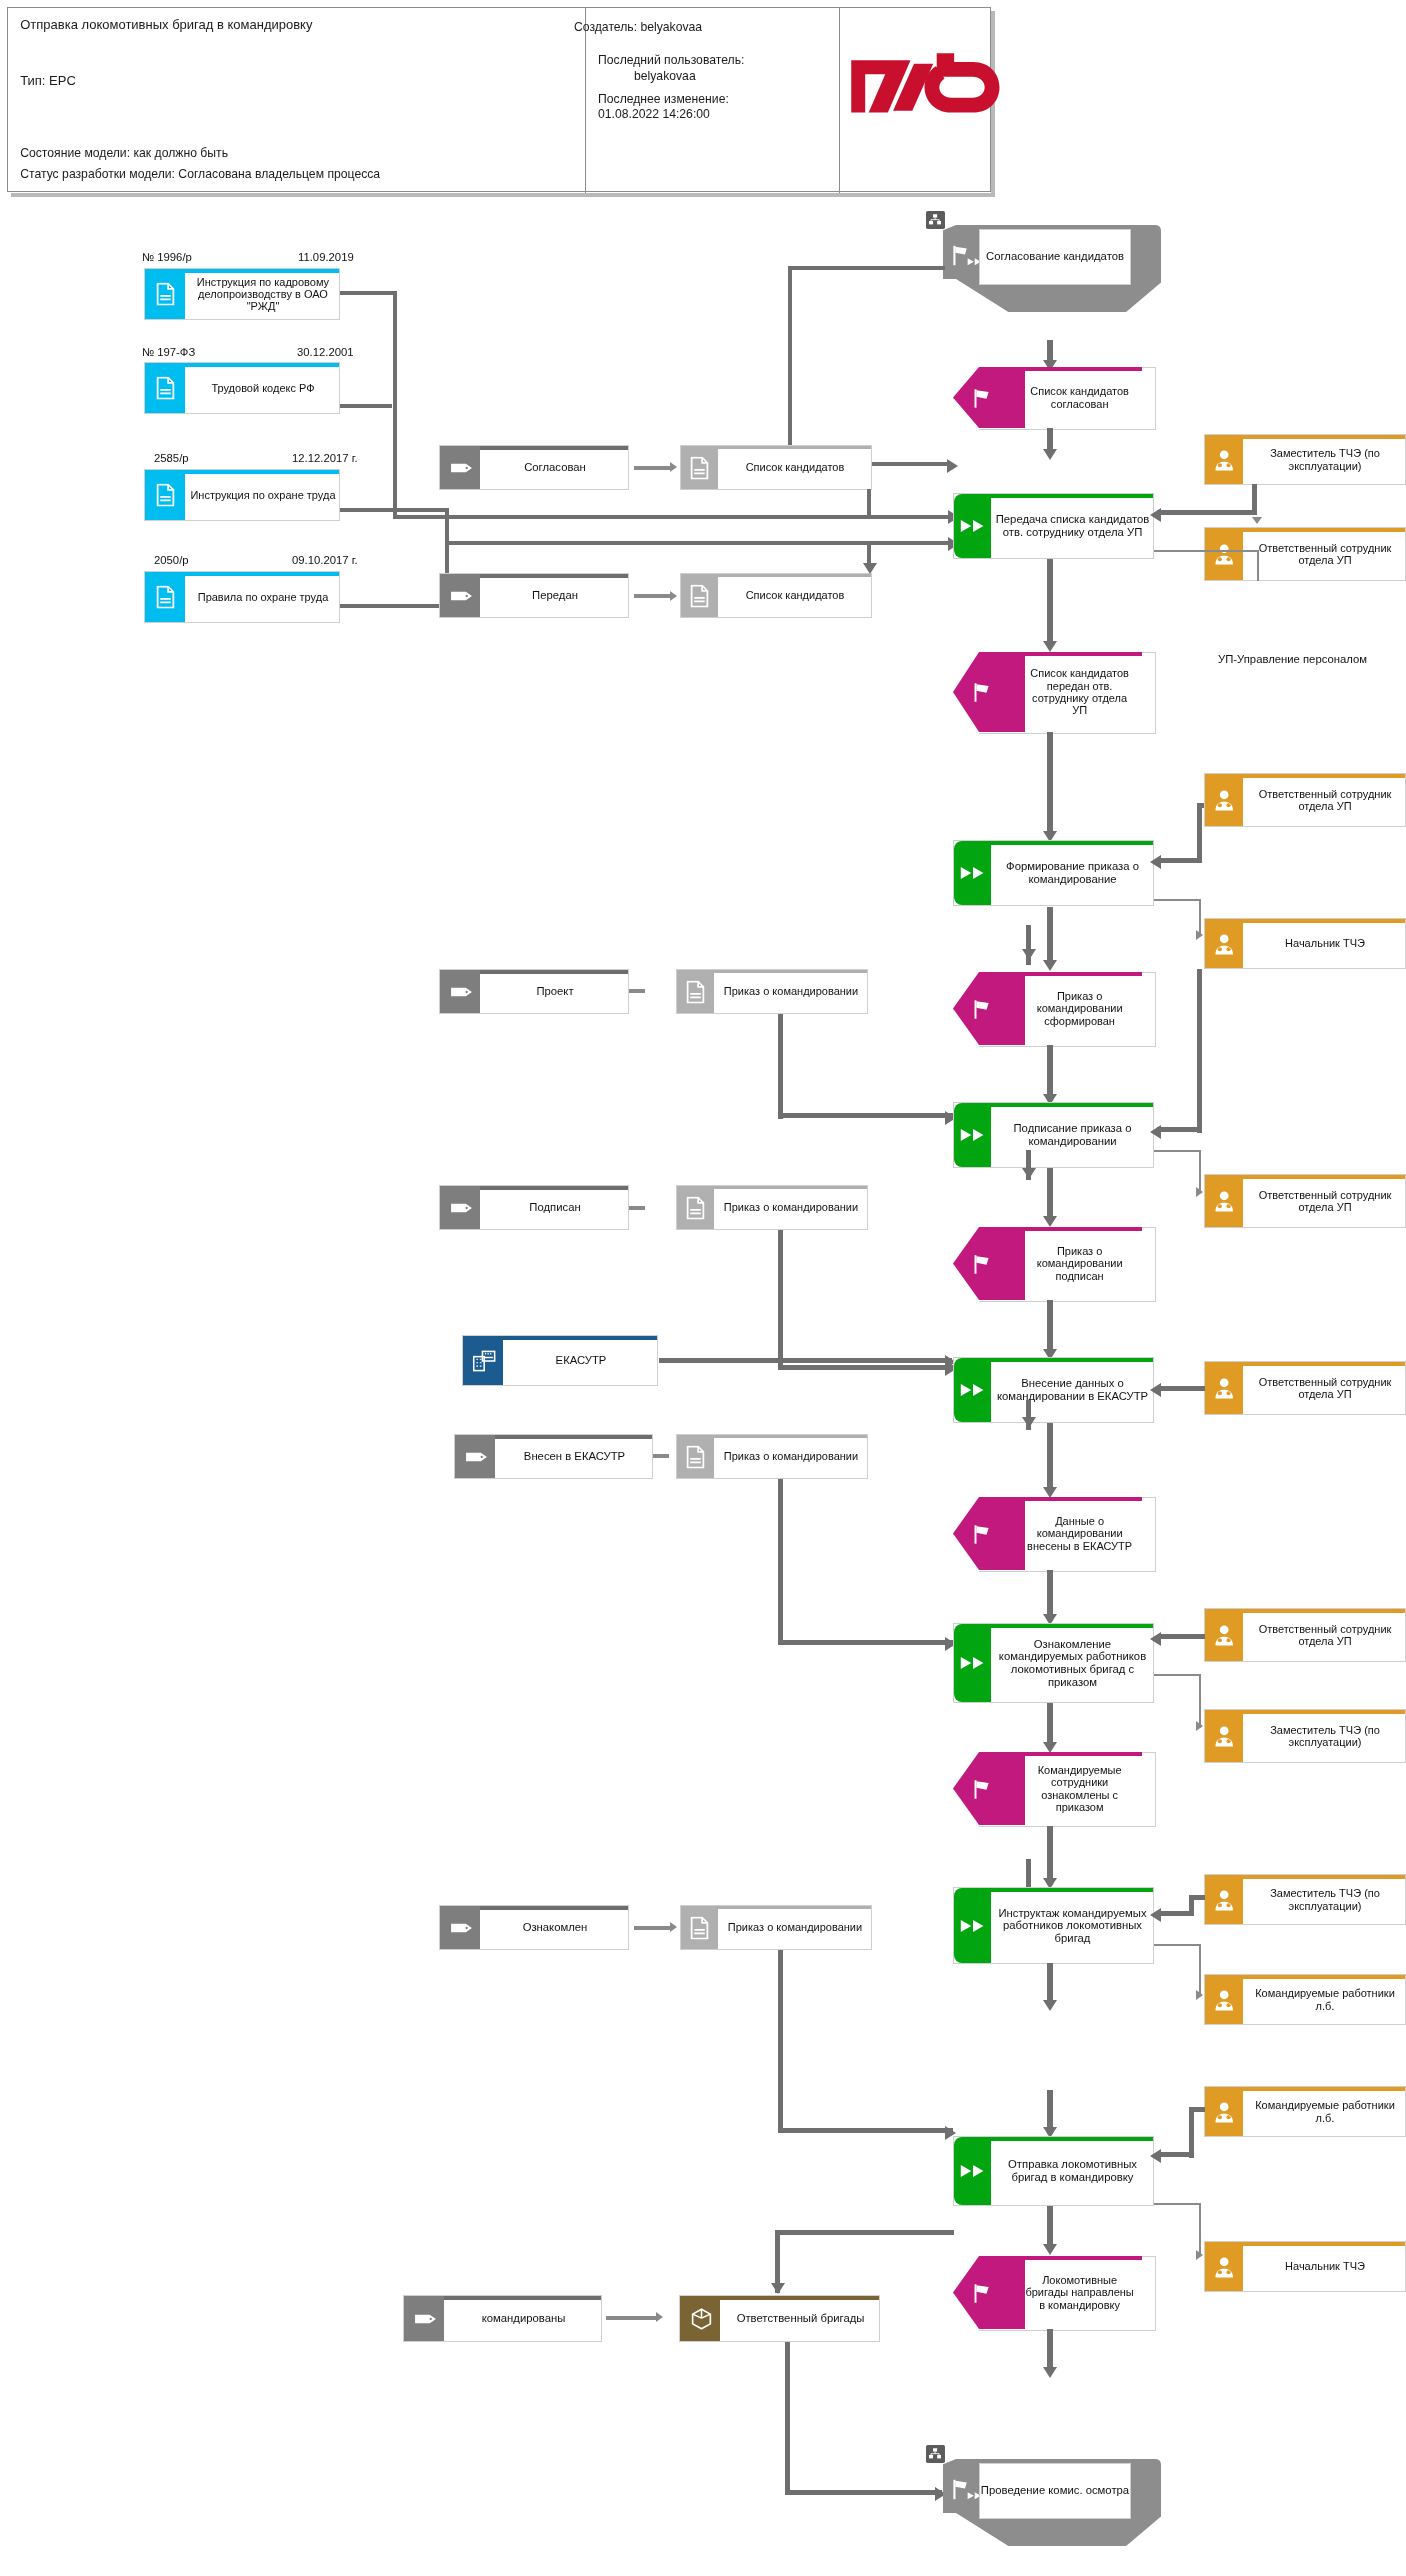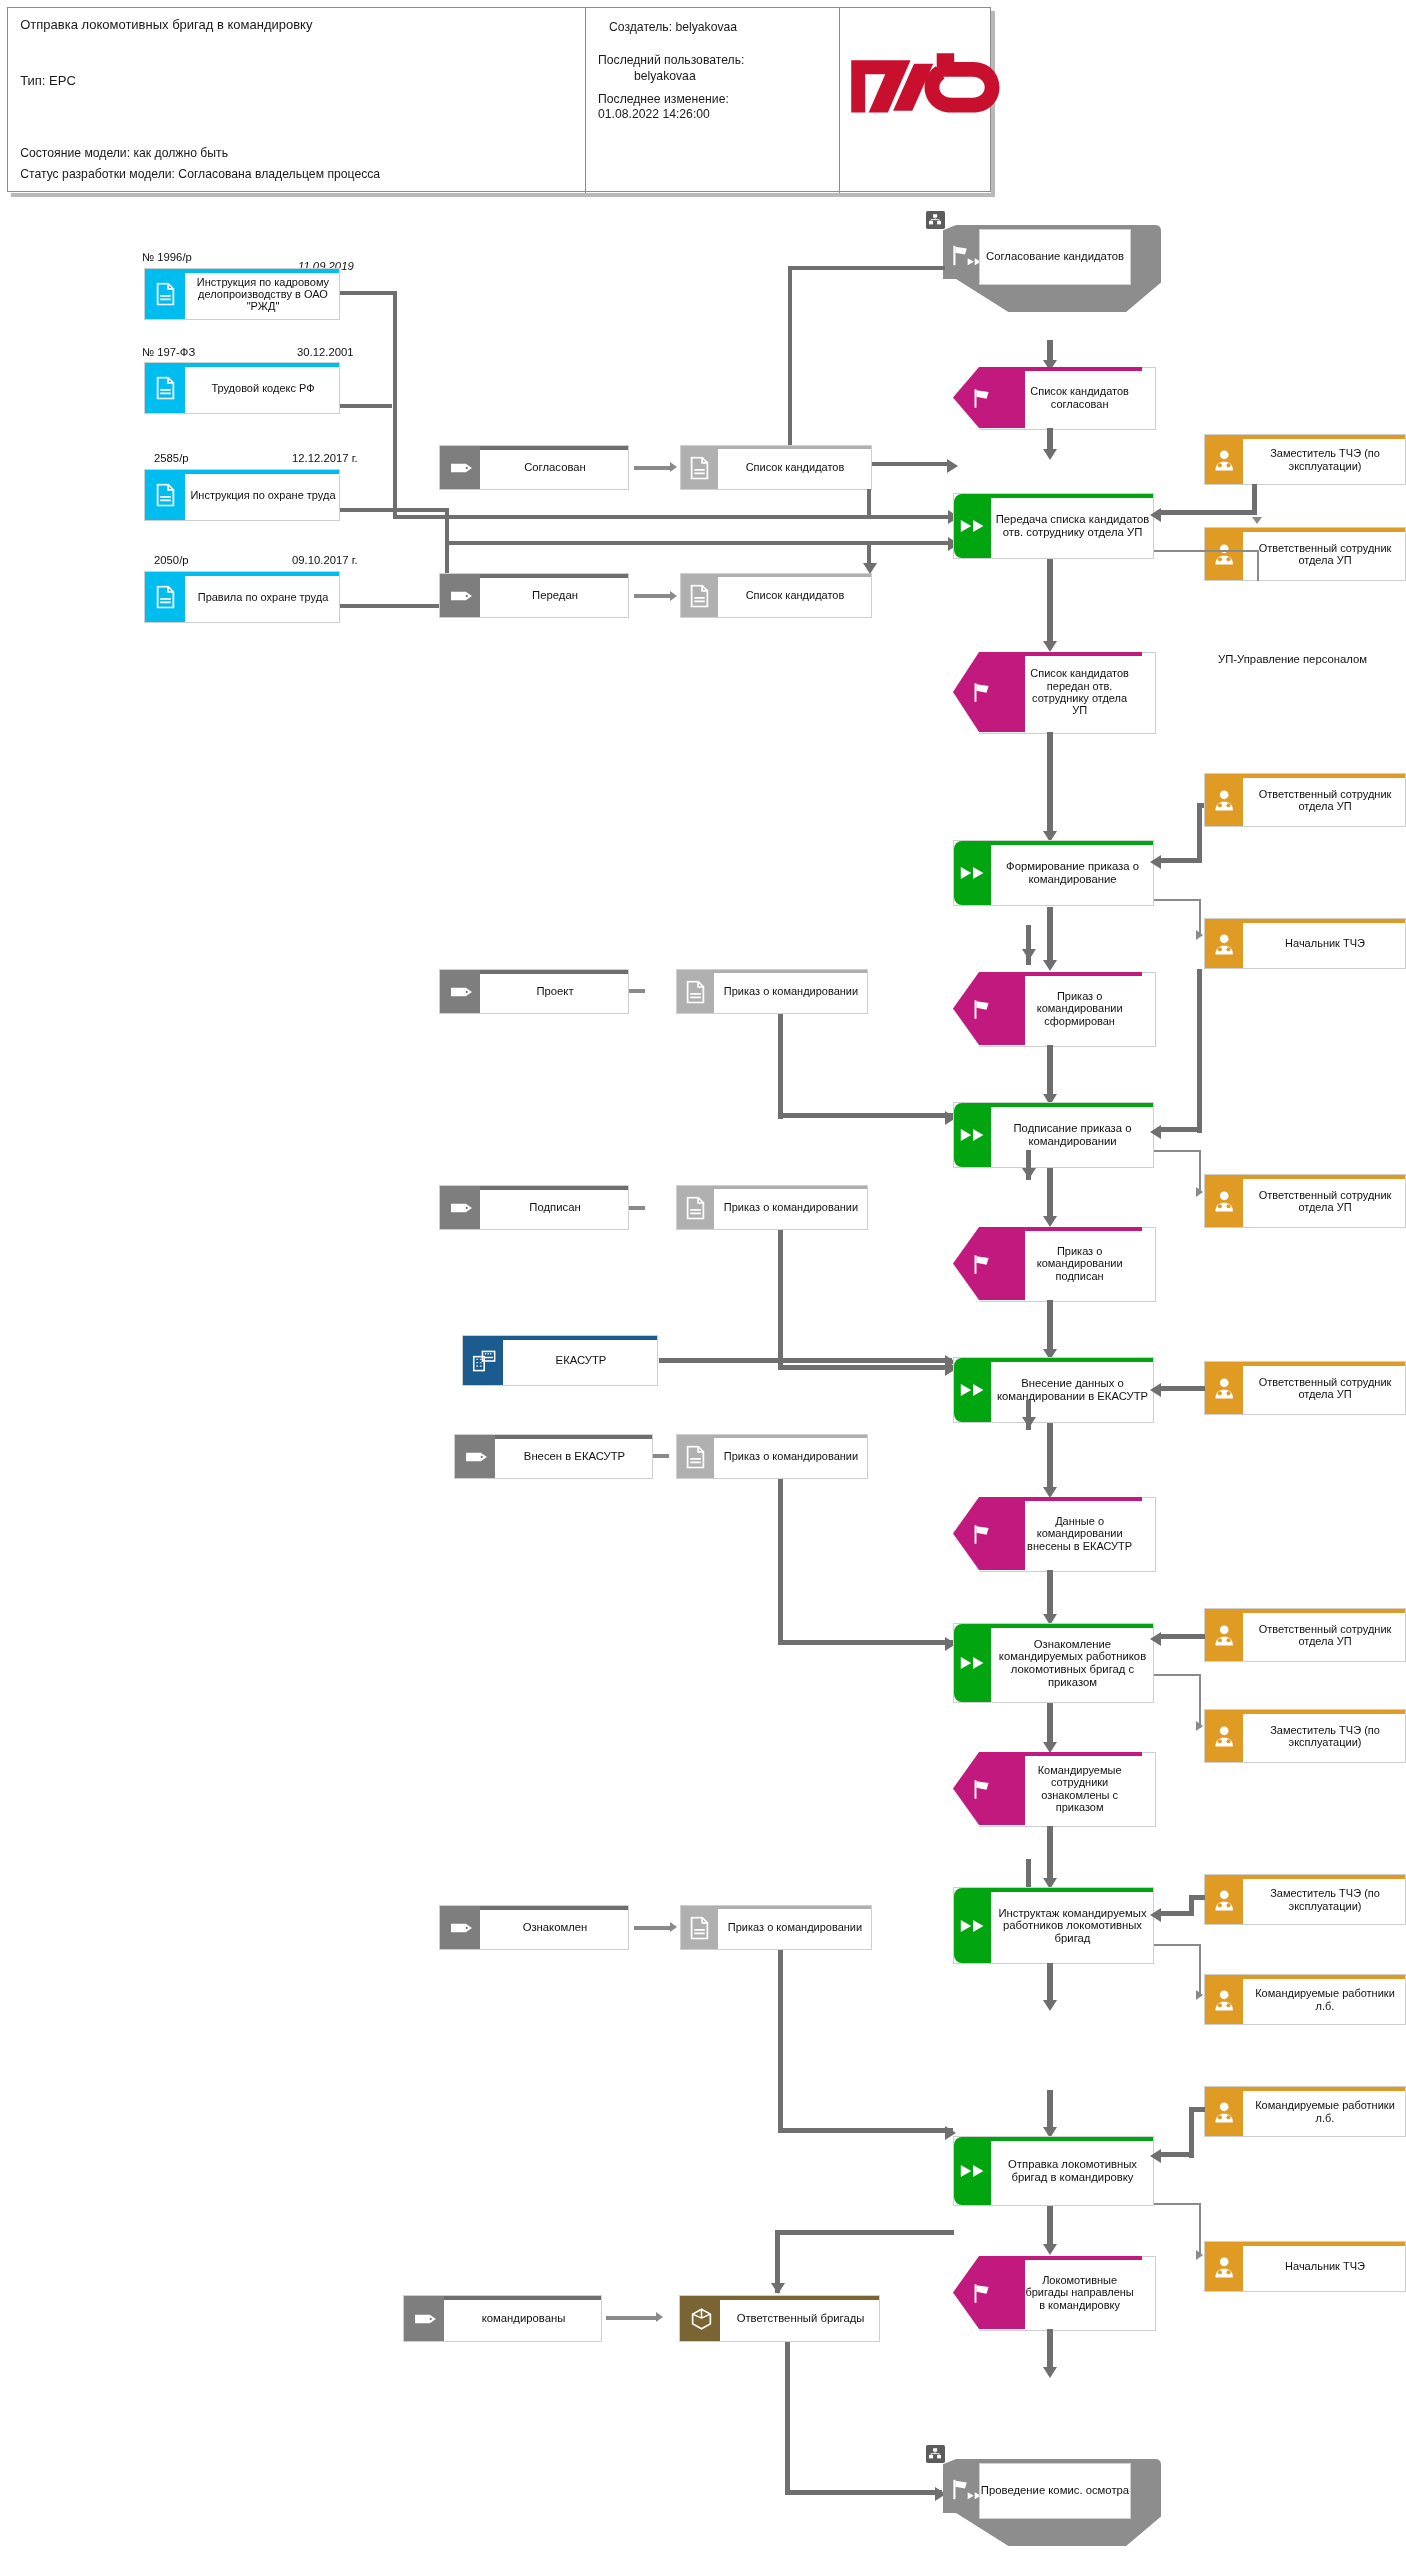--- a/index.html
+++ b/index.html
@@ -11,21 +11,21 @@
   .hdr{position:absolute;left:7px;top:7px;width:984px;height:185px;
        border:0.9px solid #8b8b8b;background:#fff;box-sizing:border-box;}
   .hdr-v1{position:absolute;left:577px;top:0;width:0.9px;height:185px;background:#8b8b8b;}
   .hdr-v2{position:absolute;left:831px;top:0;width:0.9px;height:185px;background:#8b8b8b;}
   .hdr-shadow{position:absolute;left:10.5px;top:193px;width:984px;height:3.5px;background:#b9b9b9;}
   .hdr-shadow2{position:absolute;left:991px;top:10.5px;width:3.5px;height:185px;background:#b9b9b9;}
   .h-title{position:absolute;left:12.2px;top:8.7px;font-size:13px;color:#1a1a1a;white-space:nowrap;}
   .h-type{position:absolute;left:12.2px;top:65px;font-size:13px;color:#1a1a1a;}
   .h-state{position:absolute;left:12.2px;top:138px;font-size:12.2px;color:#1a1a1a;}
   .h-status{position:absolute;left:12.2px;top:159px;font-size:12.2px;color:#1a1a1a;}
-  .h-creator{position:absolute;left:601px;top:12.2px;font-size:12.2px;color:#1a1a1a;}
+  .h-creator{position:absolute;left:566px;top:12.2px;font-size:12.2px;color:#1a1a1a;}
   .h-lastuser-l{position:absolute;left:590px;top:45px;font-size:12.2px;color:#1a1a1a;}
   .h-lastuser-v{position:absolute;left:590px;top:61px;font-size:12.2px;color:#1a1a1a;padding-left:36px;}
   .h-lastmod-l{position:absolute;left:590px;top:84px;font-size:12.2px;color:#1a1a1a;}
   .h-lastmod-v{position:absolute;left:590px;top:99px;font-size:12.2px;color:#1a1a1a;}
 
   
   .logo{position:absolute;left:838px;top:26px;width:157px;height:122px;}
 
   
   .node{position:absolute;box-sizing:border-box;}
@@ -147,21 +147,21 @@
           <path d="M6,30 h46 v16 h-30 v44 h-16 z"></path>
           <path d="M52,30 h22 l-26,60 h-22 z"></path>
           <path d="M78,34 h22 l-24,54 h-22 z"></path>
           <path d="M104,22 h20 v10 h22 c18,0 30,13 30,29 c0,17 -13,29 -30,29 h-26 c-17,0 -30,-13 -30,-29 c0,-10 5,-19 13,-24 l10,14 c-4,3 -6,6 -6,10 c0,7 6,12 14,12 h24 c8,0 14,-5 14,-12 c0,-7 -6,-12 -14,-12 h-41 z"></path>
         </g>
       </svg>
     </div>
   </div>
 
   <div class="docnum" style="left:142px;top:251px;">№ 1996/р</div>
-  <div class="docnum" style="left:298px;top:260px;font-style:italic;">11.09.2019</div>
+  <div class="docnum" style="left:298px;top:251px;">11.09.2019</div>
   <div class="node ndoc" style="left:144px;top:268px;width:196px;height:52px;">
     <div class="stripe"></div>
     <div class="topbar"></div>
     <div class="ico">
       <svg viewBox="0 0 24 26" width="21" height="23">
           <path d="M3,1 h12 l6,6 v18 h-18 z" fill="none" stroke="#fff" stroke-width="2"></path>
           <path d="M15,1 v6 h6" fill="none" stroke="#fff" stroke-width="2"></path>
           <path d="M6,15 h12 M6,19 h12" stroke="#fff" stroke-width="2"></path>
         </svg>
     </div>

